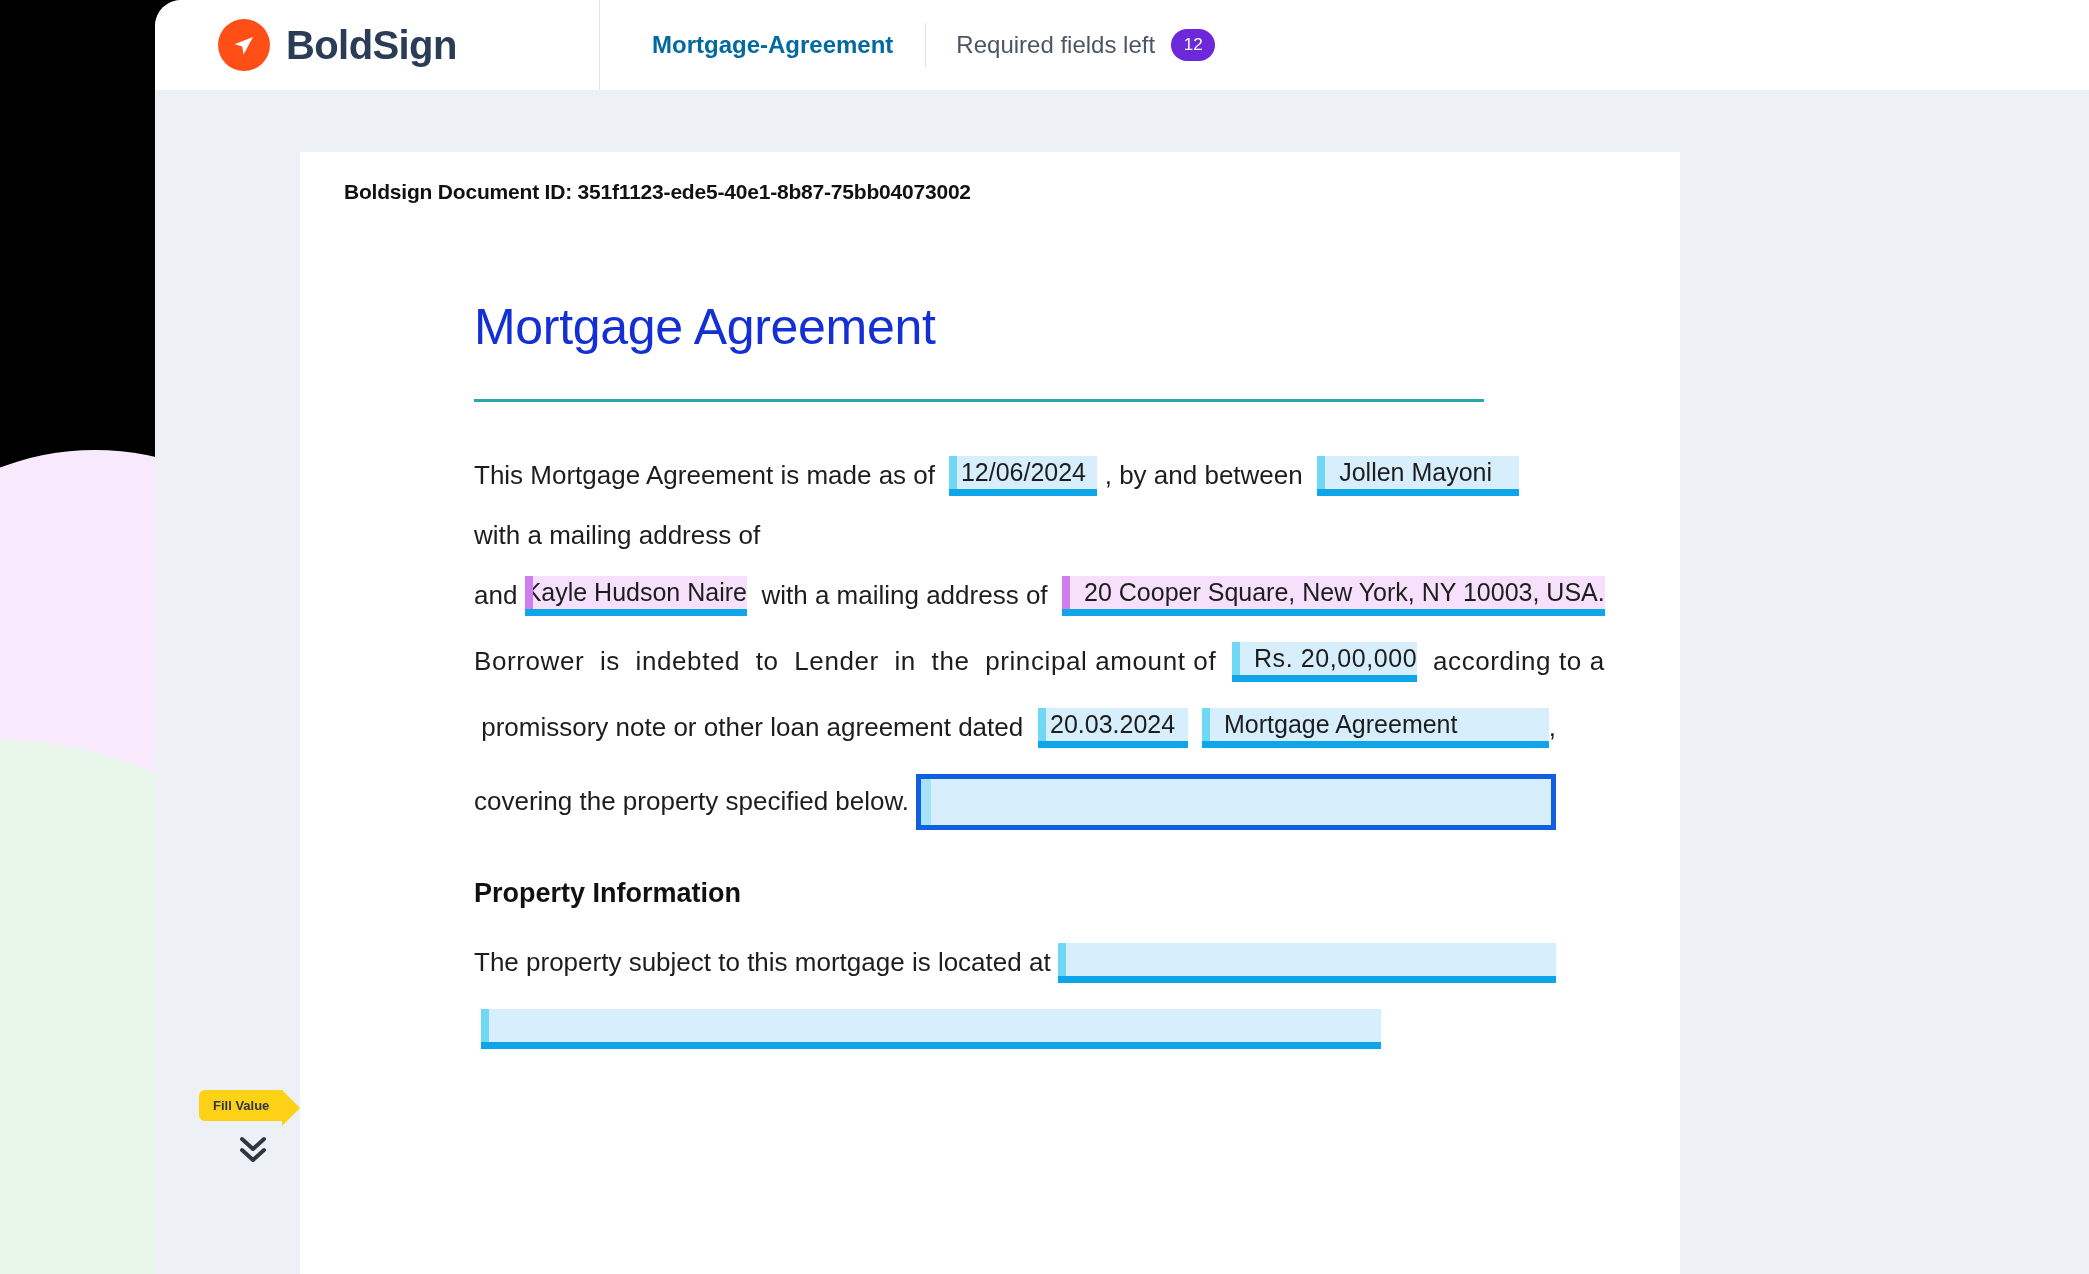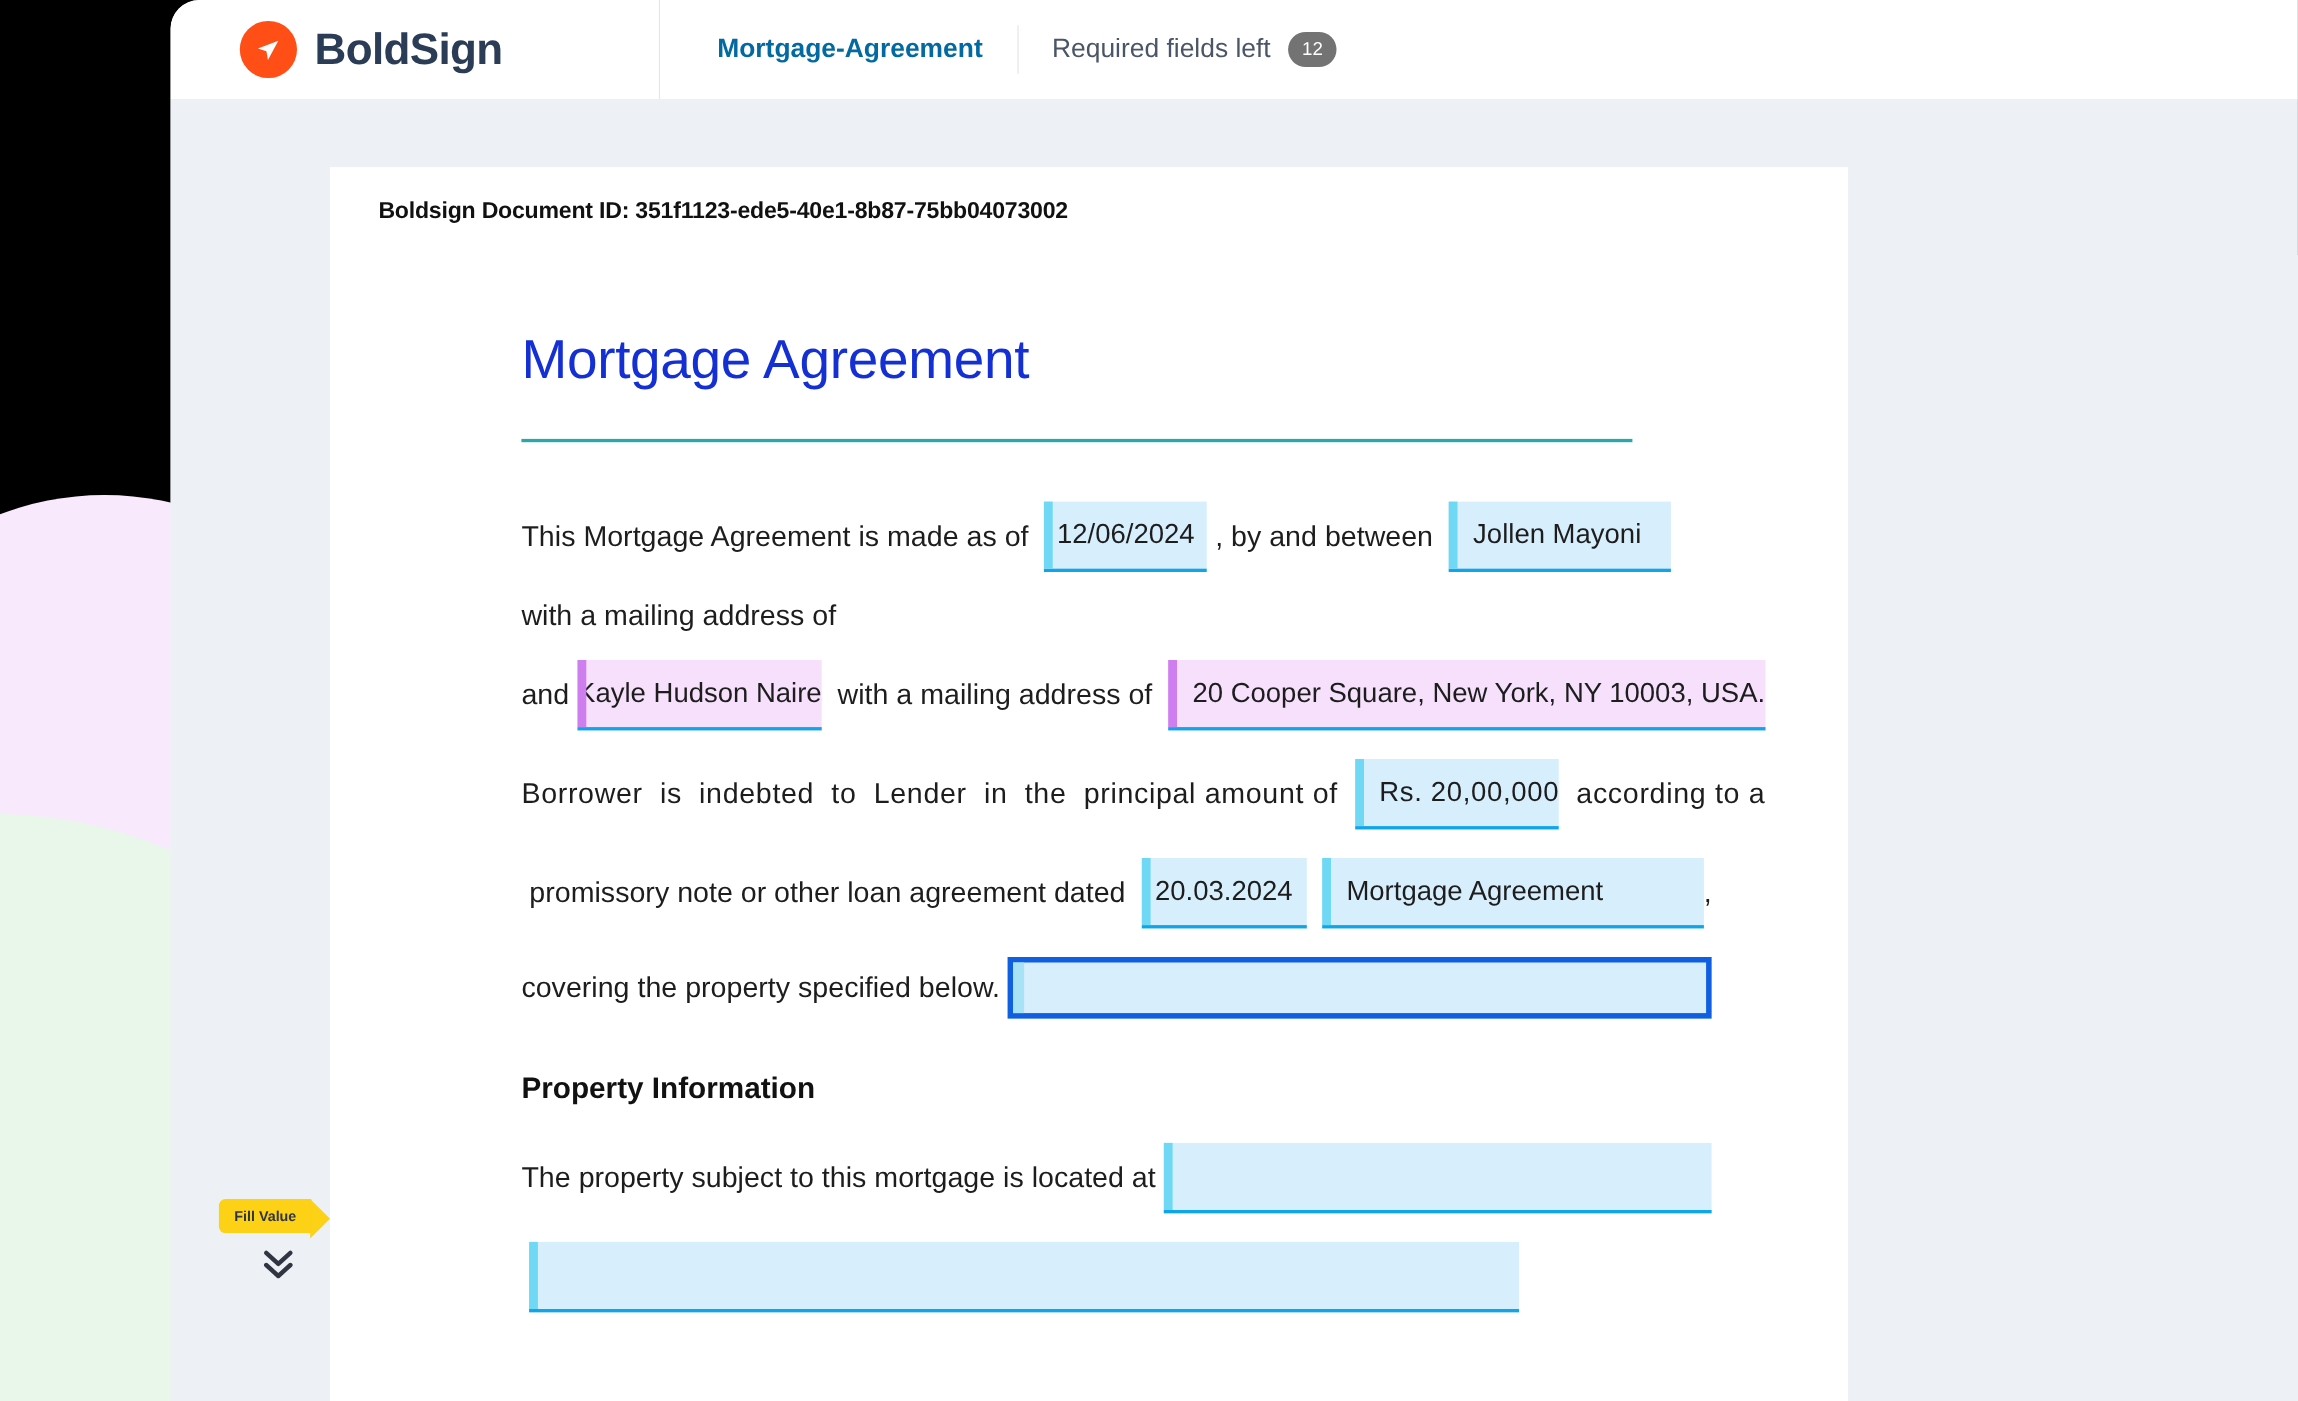--- a/index.html
+++ b/index.html
@@ -106,21 +106,21 @@
   }
   .required-label {
     font-size: 24px;
     color: #4b5568;
     white-space: nowrap;
   }
   .required-badge {
     min-width: 44px;
     height: 32px;
     border-radius: 16px;
-    background: #737373;
+    background: #6d28d9;
     color: #ffffff;
     font-size: 17px;
     display: flex;
     align-items: center;
     justify-content: center;
     padding: 0 10px;
     box-sizing: border-box;
   }
 
   
@@ -188,22 +188,22 @@
   .txt { white-space: pre; }
 
   
   .field {
     position: relative;
     box-sizing: border-box;
     display: inline-flex;
     align-items: center;
     font-size: 25px;
     color: #1d1d1d;
-    height: 64px;
-    border-bottom: 3px solid #0ea5e9;
+    height: 40px;
+    border-bottom: 7px solid #0ea5e9;
     padding-left: 22px;
     white-space: nowrap;
   }
   .field::before {
     content: "";
     position: absolute;
     left: 0; top: 0; bottom: 0;
     width: 8px;
   }
   .field.blue { background: #d7eefc; }

